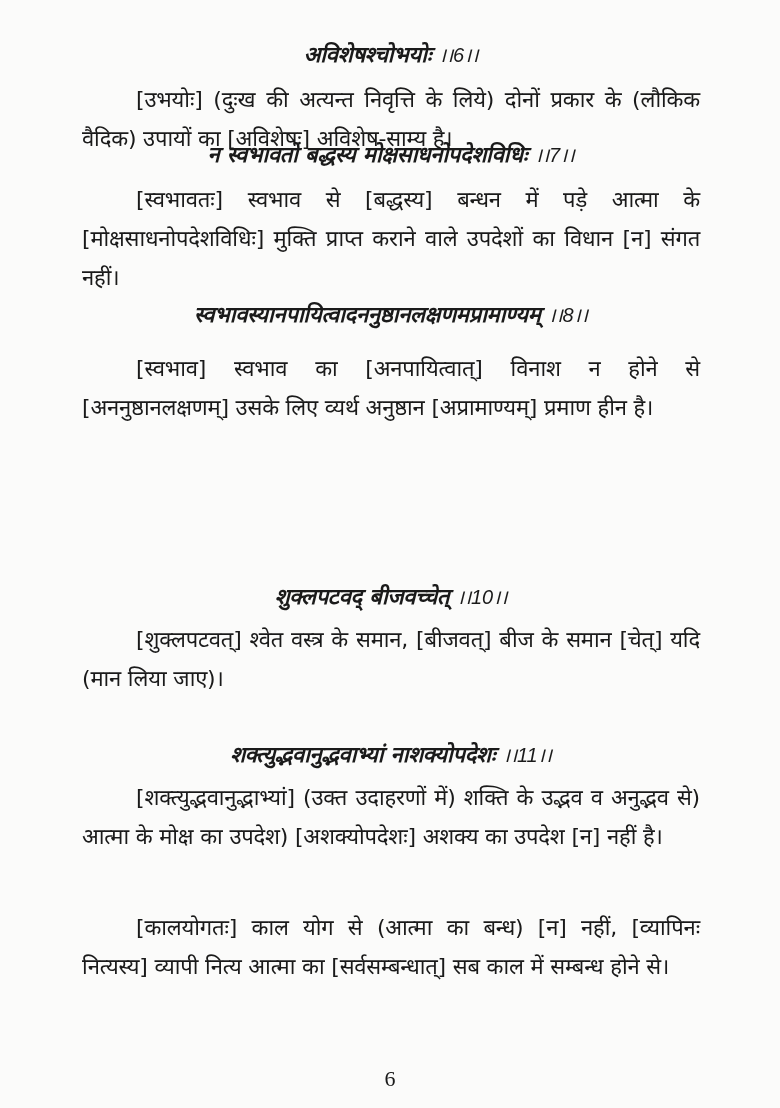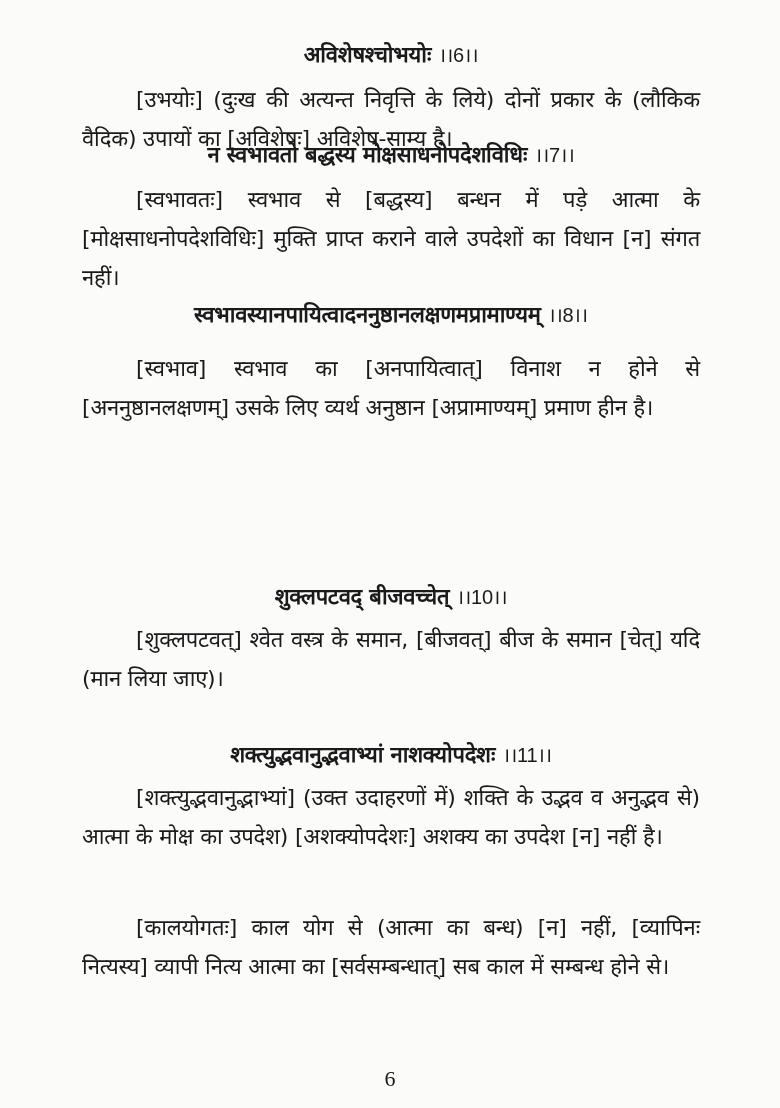--- a/index.html
+++ b/index.html
@@ -14,20 +14,21 @@
     position:absolute; left:82px; top:0; width:618px;
   }
   .sutra {
     text-align:center;
     font-weight:bold;
     font-size:22px;
     line-height:30px;
     margin:0;
     letter-spacing:-0.3px;
     white-space:nowrap;
+    font-style:italic;
   }
   .num { font-weight:normal; font-family:"Liberation Sans",sans-serif; font-size:20px; }
   .expl {
     font-size:22px;
     line-height:39px;
     margin:0;
     text-align:justify;
     text-align-last:left;
     text-indent:54px;
     letter-spacing:-0.2px;

